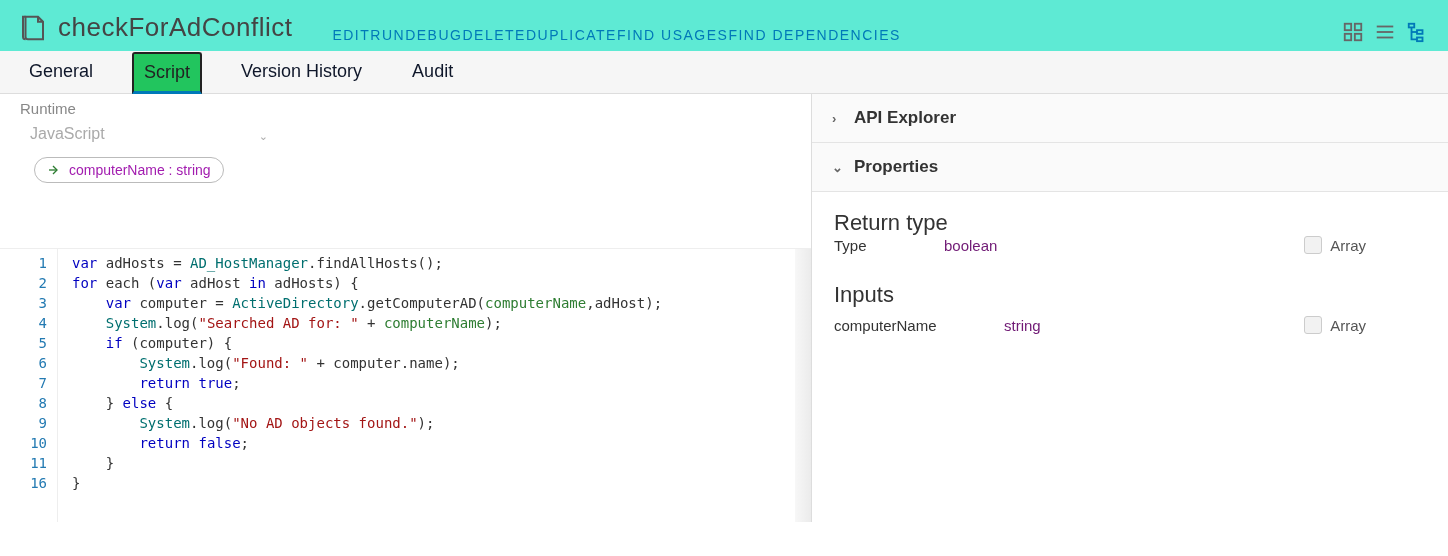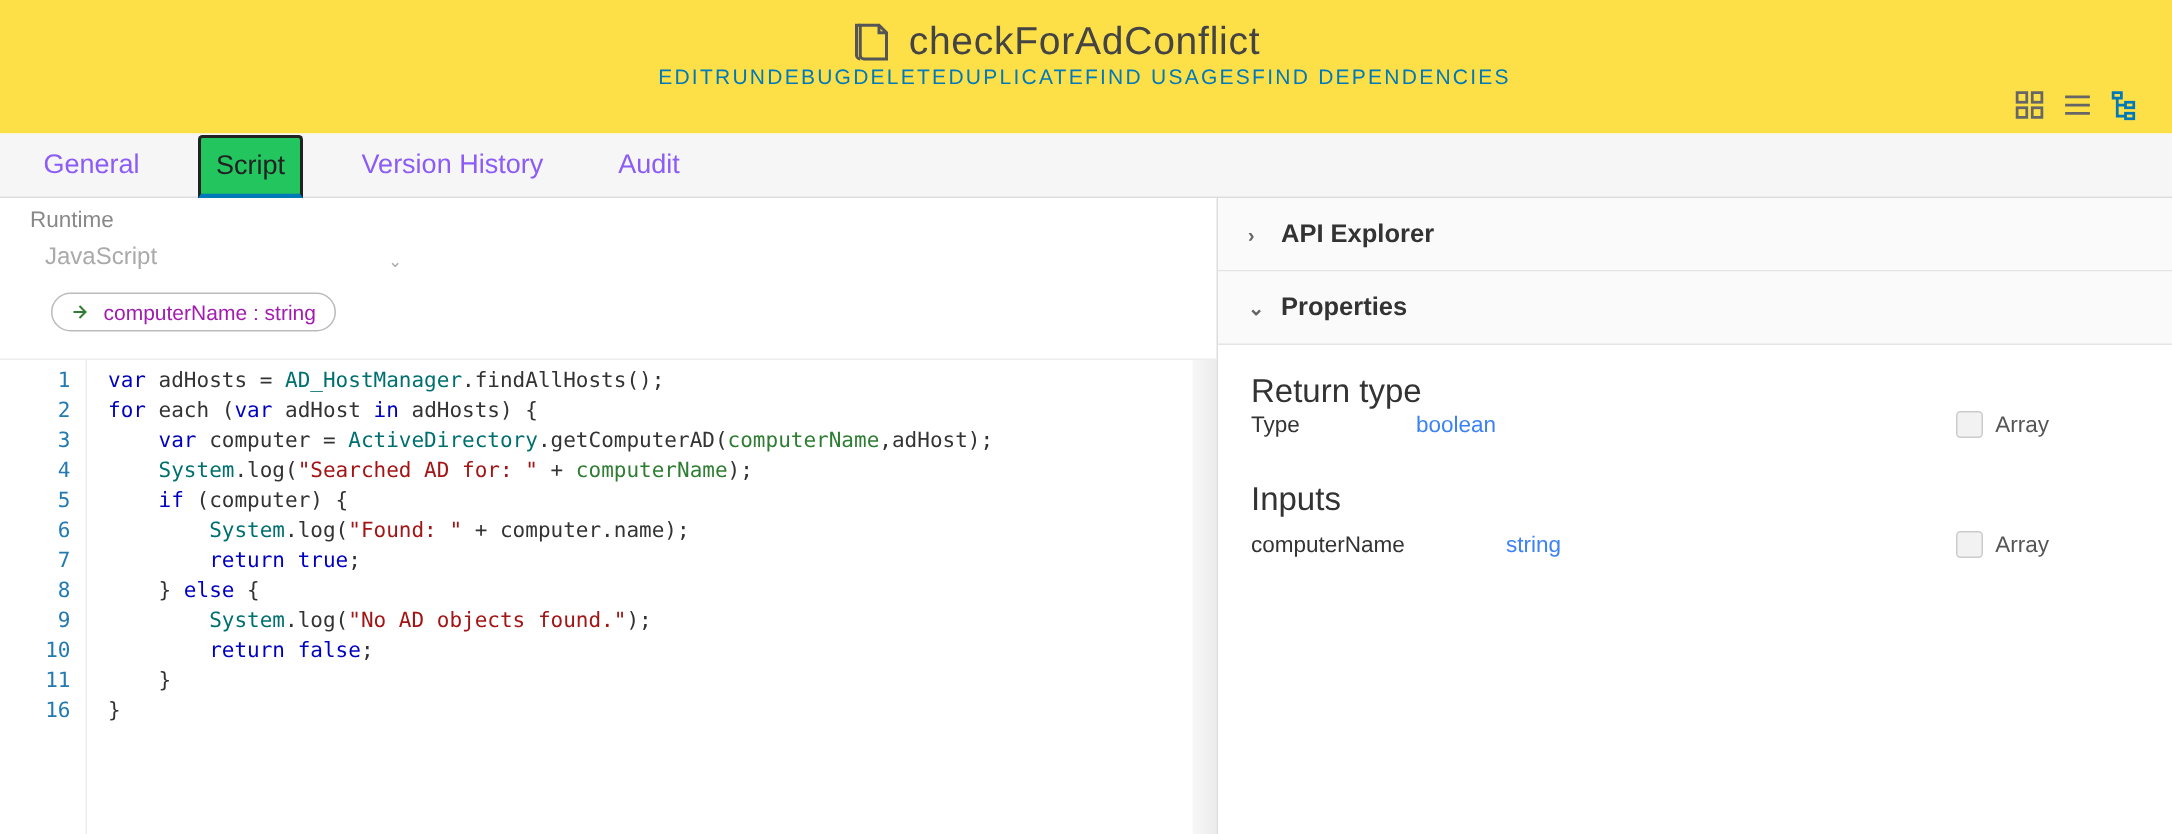--- a/index.html
+++ b/index.html
@@ -7,24 +7,23 @@
   font-family: -apple-system, BlinkMacSystemFont, "Segoe UI", Arial, sans-serif;
   font-size: 14px;
   color: #333;
   background: #fff;
   width: 1448px;
   height: 556px;
   overflow: hidden;
 }
 .toolbar {
   display: flex;
-  align-items: center;
+  align-items: flex-end;
   padding: 12px 20px 8px 18px;
-  background: #fde047;
-  flex-direction: column;
+  background: #5eead4;
 }
 .title-wrap {
   display: flex;
   align-items: center;
   gap: 10px;
   margin-right: 40px;
 }
 .title-icon { width: 30px; height: 30px; color: #555; }
 .page-title {
   font-size: 26px;
@@ -52,21 +51,21 @@
 .tabs {
   display: flex;
   padding-left: 18px;
   border-bottom: 1px solid #ddd;
   background: #f6f6f6;
   gap: 28px;
 }
 .tab {
   padding: 8px 10px;
   font-size: 18px;
-  color: #8b5cf6;
+  color: #0f172a;
   cursor: pointer;
   border: 1px solid transparent;
   border-bottom: none;
   position: relative;
   top: 1px;
 }
 .tab.active {
   color: #222;
   border: 2px solid #222;
   border-bottom: 3px solid #0079b8;
@@ -75,20 +74,21 @@
 }
 .main {
   display: flex;
   height: calc(556px - 128px);
 }
 .left-pane {
   flex: 0 0 812px;
   display: flex;
   flex-direction: column;
   border-right: 1px solid #ddd;
+  gap: 47px;
 }
 .runtime-section {
   padding: 4px 14px 8px 20px;
 }
 .runtime-label {
   font-size: 15px;
   color: #888;
   margin: 2px 0 4px;
 }
 .runtime-select {
@@ -177,21 +177,21 @@
   font-size: 22px;
   font-weight: 400;
   color: #333;
 }
 .prop-row {
   display: flex;
   align-items: flex-end;
   margin-bottom: 28px;
 }
 .prop-label { width: 110px; font-size: 15px; color: #333; font-weight: 500; }
-.prop-value { width: 170px; font-size: 15px; color: #3b82f6; }
+.prop-value { width: 170px; font-size: 15px; color: #701a75; }
 .checkbox {
   width: 18px; height: 18px;
   border: 1px solid #ccc;
   border-radius: 3px;
   background: #f2f2f2;
   margin-right: 8px;
   margin-left: auto;
 }
 .check-label { font-size: 15px; color: #555; margin-right: 60px; }
 .inputs-label {

